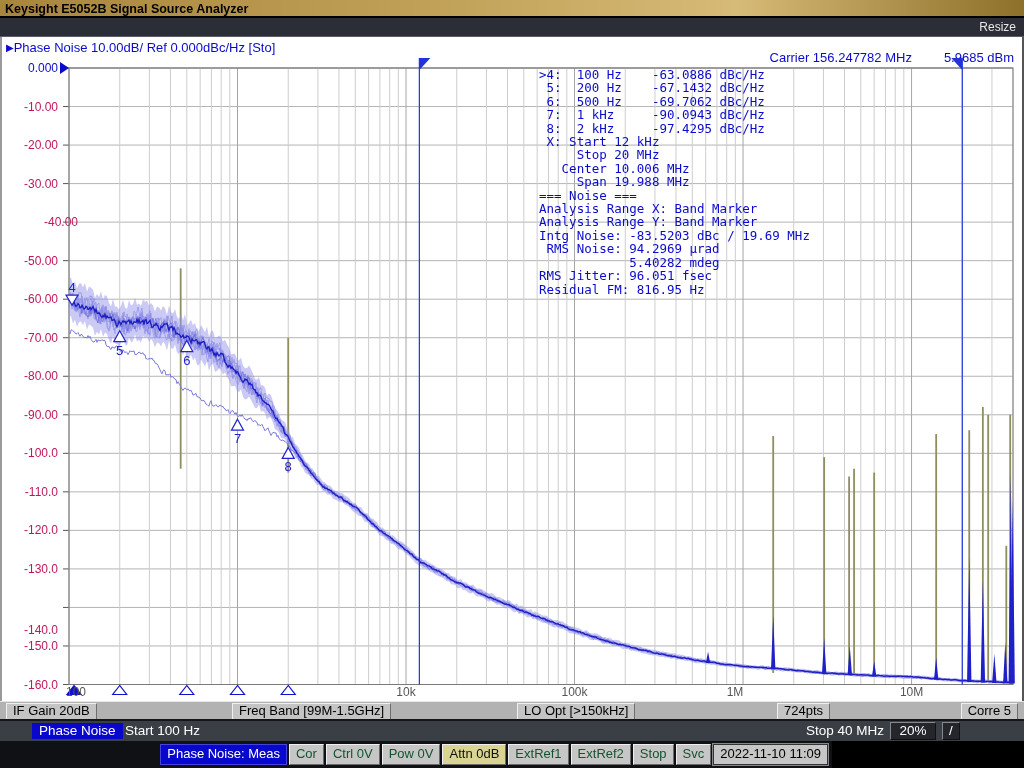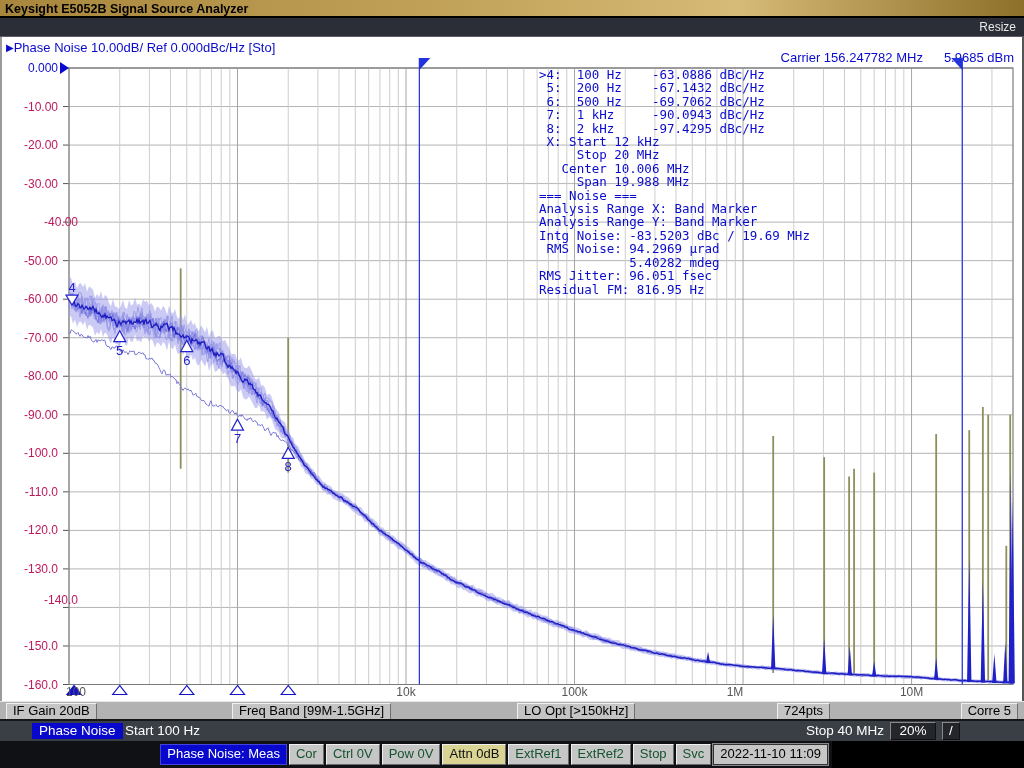--- a/index.html
+++ b/index.html
@@ -10,21 +10,21 @@
     background:linear-gradient(90deg,#a8873d 0%,#bf9f55 40%,#d6ba77 72%,#8d7029 100%);
     color:#000;font-weight:bold;font-size:12.5px;line-height:18px;padding-left:5px;box-sizing:border-box;}
   .menubar{position:absolute;left:0;top:18px;width:1024px;height:19px;background:#2b2e36;
     border-bottom:1px solid #585d66;box-sizing:border-box;}
   .resize{position:absolute;right:8px;top:2px;color:#e8e8e8;font-size:12px;line-height:15px;cursor:default;}
   
   .display{position:absolute;left:0;top:37px;width:1024px;height:664px;background:#fff;
     border-left:2px solid #9a9a9a;border-right:2px solid #555;box-sizing:border-box;}
   .trace-header{position:absolute;left:4px;top:3px;color:#0a0acc;font-size:13px;white-space:pre;}
   .trace-header .arrow{font-size:10px;vertical-align:1px;}
-  .carrier{position:absolute;top:13px;right:8px;color:#0a0acc;font-size:13px;display:flex;gap:21px;}
+  .carrier{position:absolute;top:13px;right:8px;color:#0a0acc;font-size:13px;display:flex;gap:32px;}
   .plot-svg{position:absolute;left:0;top:0;}
   .ylab{position:absolute;left:0;width:56px;text-align:right;font-size:12px;color:#be185d;height:14px;line-height:14px;}
   .ylab.ref{color:#0a0acc;}
   .xlab{position:absolute;top:648px;font-size:12px;color:#555;transform:translateX(-50%);white-space:nowrap;}
   .marker-info{position:absolute;left:537px;top:31px;color:#0a0acc;
     font-family:"DejaVu Sans Mono",monospace;font-size:12.5px;line-height:13.4px;white-space:pre;}
   
   .softbar1{position:absolute;left:0;top:701px;width:1024px;height:36px;background:#b2b2b2;
     border-top:1px solid #e6e6e6;box-sizing:border-box;}
   .sbtn{position:absolute;top:1px;height:15px;line-height:14px;font-size:13px;color:#000;
@@ -233,21 +233,21 @@
         <div class="ylab" style="top: 178.125px; margin-left: 20px;">-40.00</div>
         <div class="ylab" style="top: 216.656px;">-50.00</div>
         <div class="ylab" style="top: 255.188px;">-60.00</div>
         <div class="ylab" style="top: 293.719px;">-70.00</div>
         <div class="ylab" style="top: 332.25px;">-80.00</div>
         <div class="ylab" style="top: 370.781px;">-90.00</div>
         <div class="ylab" style="top: 409.312px;">-100.0</div>
         <div class="ylab" style="top: 447.844px;">-110.0</div>
         <div class="ylab" style="top: 486.375px;">-120.0</div>
         <div class="ylab" style="top: 524.906px;">-130.0</div>
-        <div class="ylab" style="top: 556px; padding-left: 20px;">-140.0</div>
+        <div class="ylab" style="top: 586px;">-140.0</div>
         <div class="ylab" style="top: 601.969px;">-150.0</div>
         <div class="ylab" style="top: 640.5px;">-160.0</div>
       </div>
     <div id="xlabels">
         <div class="xlab" style="left: 74px;">100</div>
         <div class="xlab" style="left: 235.509px; margin-top: 44px;">1k</div>
         <div class="xlab" style="left: 404.019px;">10k</div>
         <div class="xlab" style="left: 572.528px;">100k</div>
         <div class="xlab" style="left: 733px; text-align: center;">1M</div>
         <div class="xlab" style="left: 909.547px;">10M</div>

